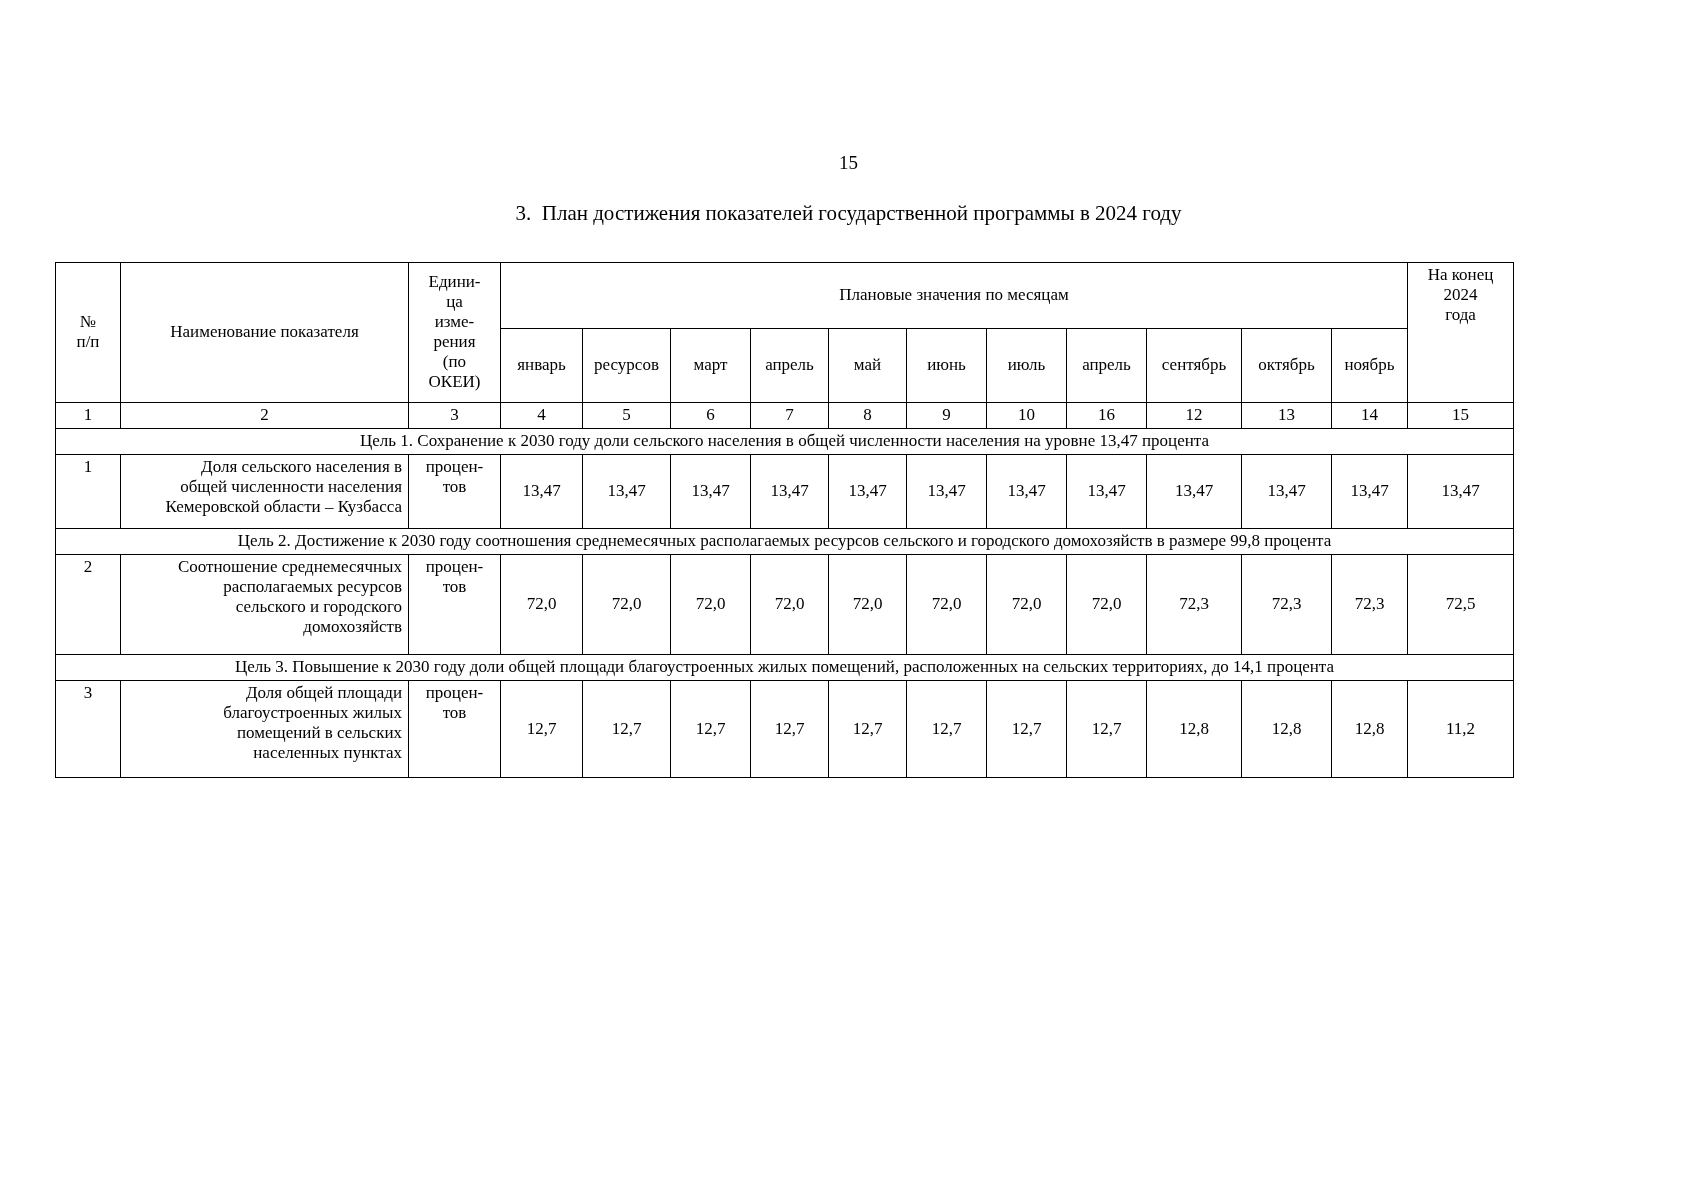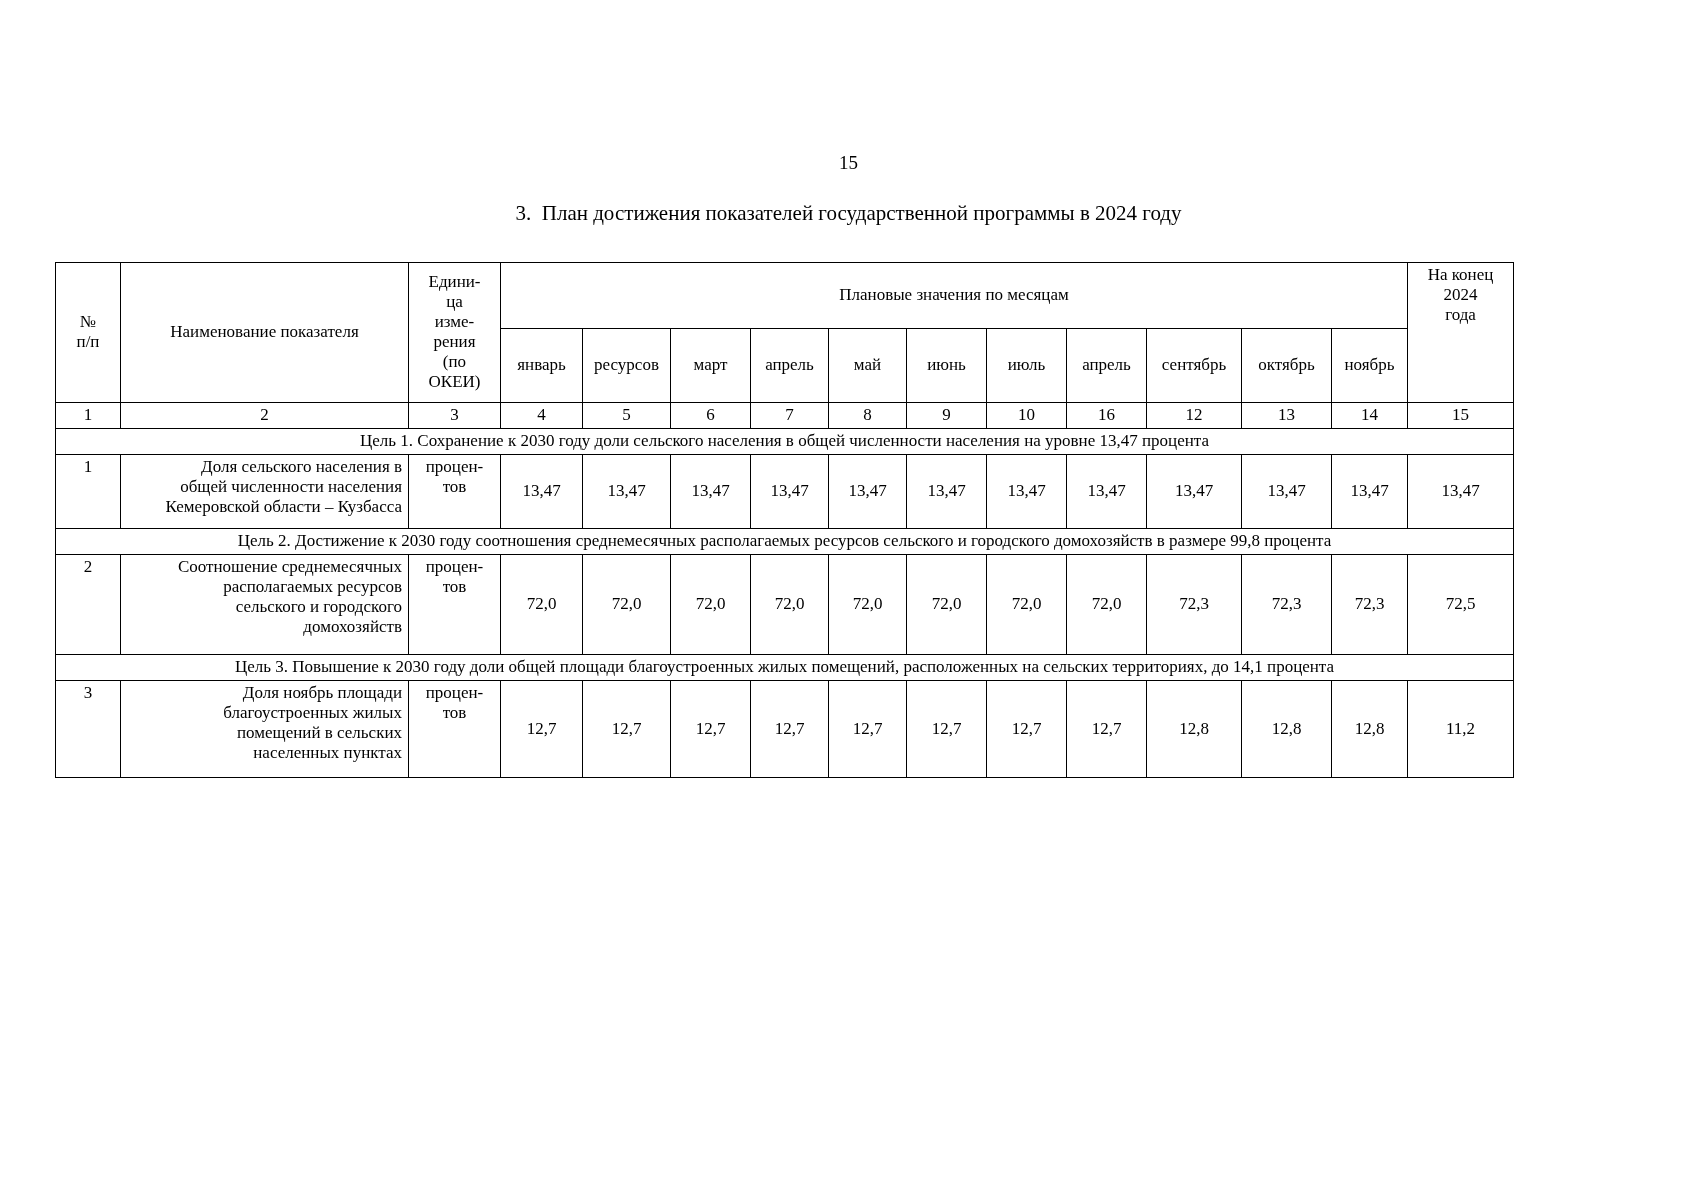--- a/index.html
+++ b/index.html
@@ -178,21 +178,21 @@
       <td class="c vm">72,3</td>
       <td class="c vm">72,3</td>
       <td class="c vm">72,5</td>
     </tr>
 
     <tr class="h-goal">
       <td colspan="15" class="goal-cell">Цель 3. Повышение к 2030 году доли общей площади благоустроенных жилых помещений, расположенных на сельских территориях, до 14,1 процента</td>
     </tr>
     <tr class="h-row3">
       <td class="c vt">3</td>
-      <td class="l vt pre">Доля ноябрь площади
+      <td class="l vt pre">Доля общей площади
 благоустроенных жилых
 помещений в сельских
 населенных пунктах</td>
       <td class="c vt pre">процен-
 тов</td>
       <td class="c vm">12,7</td>
       <td class="c vm">12,7</td>
       <td class="c vm">12,7</td>
       <td class="c vm">12,7</td>
       <td class="c vm">12,7</td>

